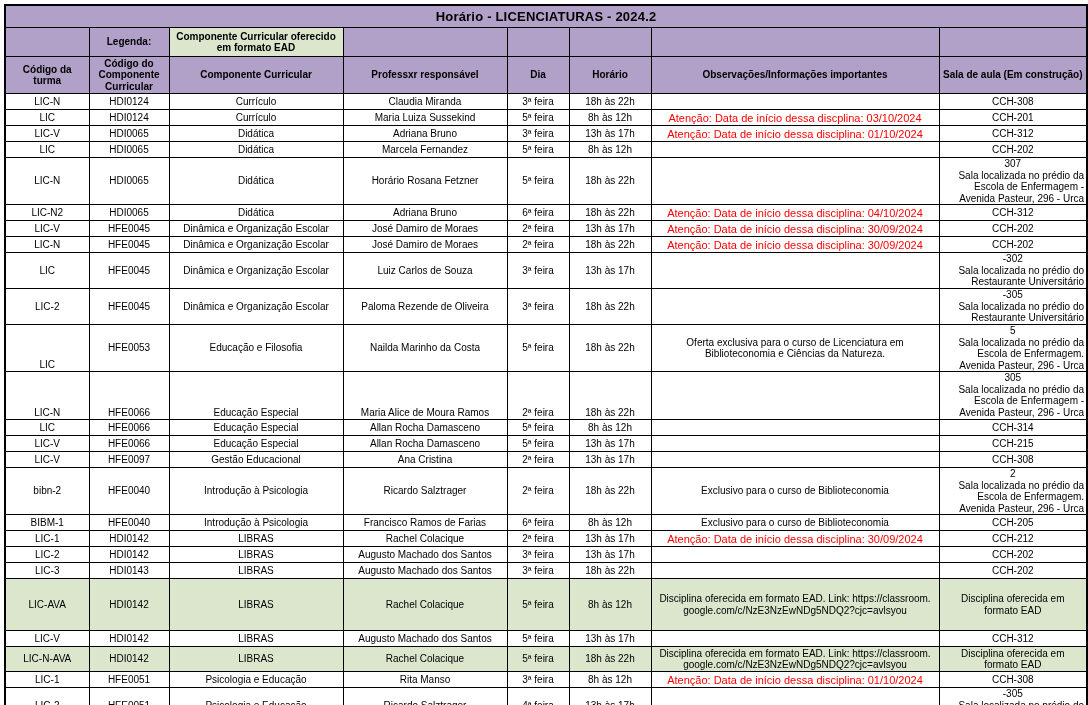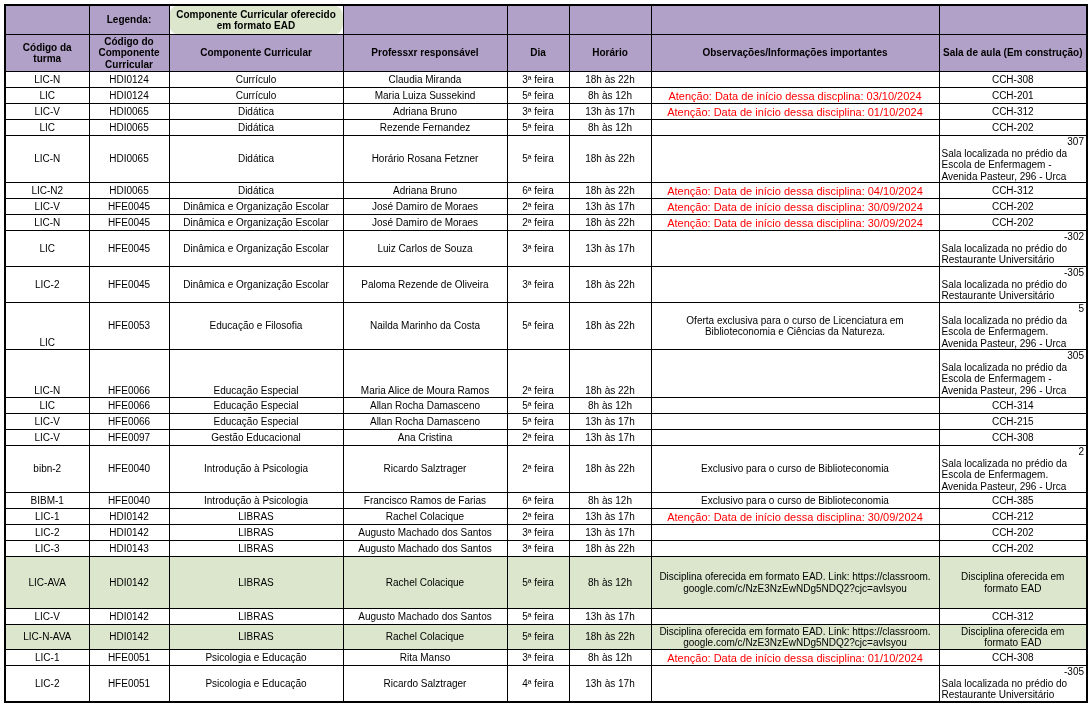--- a/index.html
+++ b/index.html
@@ -19,48 +19,51 @@
     overflow:hidden;vertical-align:middle;text-align:center;
     word-wrap:break-word;
   }
   .title-row th{
     background:var(--purple);height:21px;
     font-size:13px;font-weight:bold;letter-spacing:.2px;
   }
   .legend-row td{
     background:var(--purple);height:28px;font-weight:bold;
   }
-  .legend-row td.ead-cell{background:var(--green);border-radius:11px;}
+  .legend-row td.ead-cell{background:var(--green);}
   .header-row th{
     background:var(--purple);height:36px;font-weight:bold;
   }
   tbody td{background:#fff;}
   tbody td.left{text-align:center;}
   tbody tr.ead td{background:var(--green);}
   td.pre{white-space:pre-line;}
   td.alert{color:var(--red);font-weight:normal;font-size:11px;line-height:12px;}
-  .sala-top{display:block;text-align:right;}
-  .sala-note{display:block;text-align:left;white-space:pre-line;}
+  .sala-top{display:block;text-align:center;}
+  .sala-note{display:block;text-align:right;white-space:pre-line;}
   tr.vbottom td,td.vb{vertical-align:bottom;padding-bottom:1px;}
 </style>
 </head>
 <body>
 
 <table>
   <colgroup>
     <col style="width:84px">
       <col style="width:80px">
       <col style="width:174px">
       <col style="width:164px">
     <col style="width:62px">
       <col style="width:82px">
       <col style="width:288px">
       <col style="width:148px">
   </colgroup>
   <thead>
+    <tr class="title-row">
+      <th colspan="8">Horário - LICENCIATURAS - 2024.2</th>
+    </tr>
     <tr class="legend-row">
       <td></td>
       <td>Legenda:</td>
       <td class="ead-cell">Componente Curricular oferecido em formato EAD</td>
       <td></td>
       <td></td>
       <td></td>
       <td></td>
       <td></td>
     </tr>
@@ -103,21 +106,21 @@
         <td class="left">Adriana Bruno</td>
         <td>3ª feira</td>
         <td>13h às 17h</td>
         <td class="pre alert">Atenção: Data de início dessa disciplina: 01/10/2024</td>
         <td class="pre">CCH-312</td>
       </tr>
       <tr style="height: 16px;">
         <td>LIC</td>
         <td>HDI0065</td>
         <td class="left">Didática</td>
-        <td class="left">Rezende Fernandez</td>
+        <td class="left">Marcela Fernandez</td>
         <td>5ª feira</td>
         <td>8h às 12h</td>
         <td class="pre"></td>
         <td class="pre">CCH-202</td>
       </tr>
       <tr style="height: 46px;">
         <td>LIC-N</td>
         <td>HDI0065</td>
         <td class="left">Didática</td>
         <td class="left">Horário Rosana Fetzner</td>
@@ -266,21 +269,21 @@
         </td>
       </tr>
       <tr style="height: 16px; padding-left: 9px;">
         <td>BIBM-1</td>
         <td>HFE0040</td>
         <td class="left">Introdução à Psicologia</td>
         <td class="left">Francisco Ramos de Farias</td>
         <td>6ª feira</td>
         <td>8h às 12h</td>
         <td class="pre">Exclusivo para o curso de Biblioteconomia</td>
-        <td class="pre">CCH-385</td>
+        <td class="pre">CCH-205</td>
       </tr>
       <tr style="height: 16px;">
         <td>LIC-1</td>
         <td>HDI0142</td>
         <td class="left">LIBRAS</td>
         <td class="left">Rachel Colacique</td>
         <td>2ª feira</td>
         <td>13h às 17h</td>
         <td class="pre alert">Atenção: Data de início dessa disciplina: 30/09/2024</td>
         <td class="pre">CCH-212</td>

